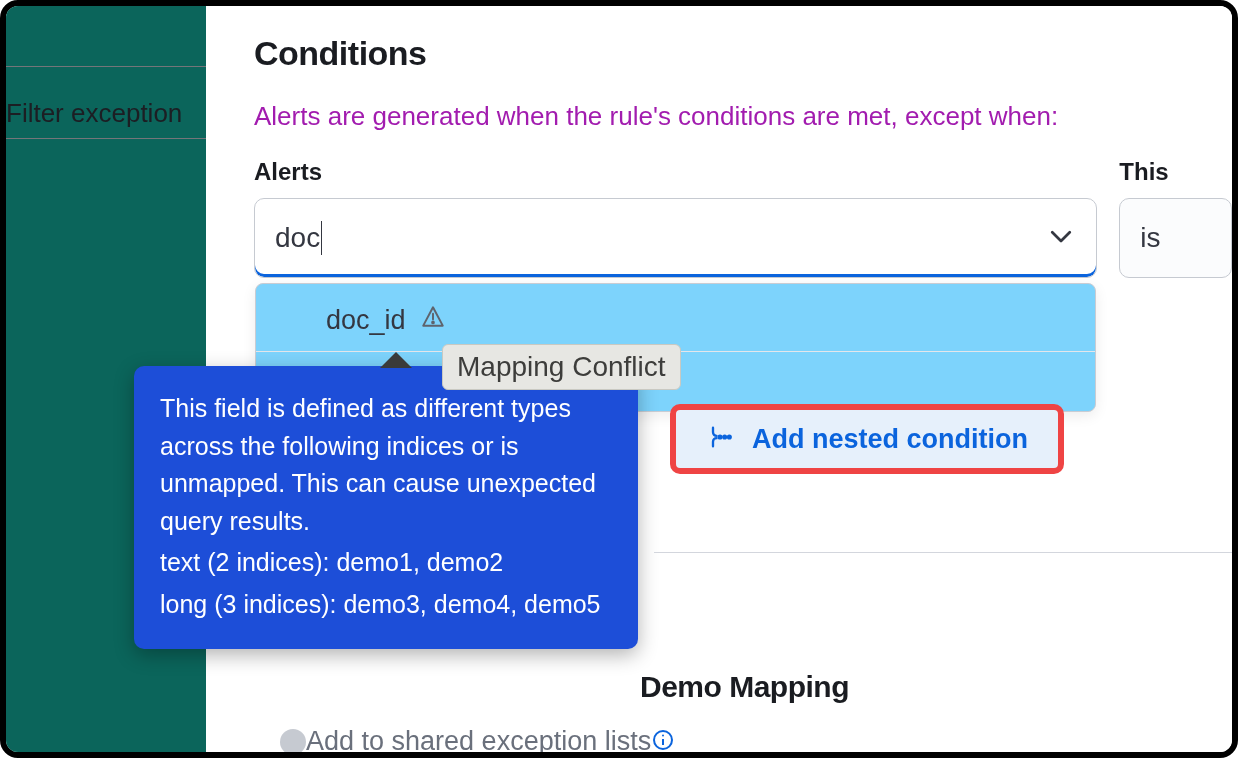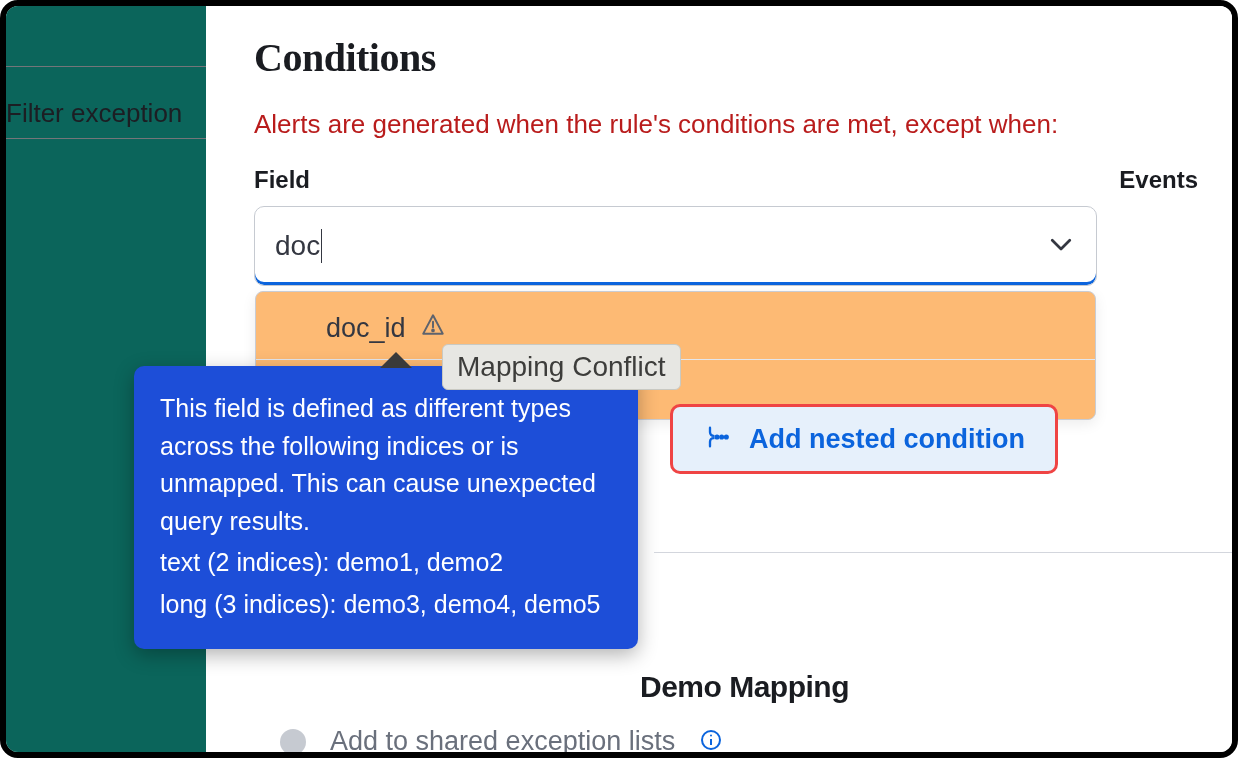--- a/index.html
+++ b/index.html
@@ -55,29 +55,28 @@
   .panel {
     position: absolute;
     left: 200px;
     top: 0;
     right: 0;
     bottom: 0;
     background: #fff;
     padding: 28px 0 0 48px;
   }
   .title {
-    font-size: 40px;
+    font-size: 34px;
     font-weight: 700;
     letter-spacing: -0.5px;
-    font-family: Liberation Serif, serif;
   }
   .subtitle {
     margin-top: 28px;
     font-size: 26px;
-    color: #b91c1c;
+    color: #a21caf;
   }
   .row {
     display: flex;
     gap: 22px;
     margin-top: 26px;
   }
   .field-col {
     width: 898px;
   }
   .op-col {
@@ -121,21 +120,21 @@
   .chevron {
     margin-left: auto;
   }
   .chevron svg { width: 30px; height: 30px; }
 
   .dropdown {
     position: absolute;
     left: 0;
     top: 84px;
     width: 100%;
-    background: #fdba74;
+    background: #7dd3fc;
     border: 1px solid #c9ccd3;
     border-radius: 8px;
     box-shadow: 0 4px 14px rgba(0,0,0,0.08);
     padding: 6px 0 0 0;
   }
   .dd-item {
     display: flex;
     align-items: center;
     gap: 14px;
     padding: 14px 26px 14px 70px;
@@ -185,21 +184,21 @@
     z-index: 50;
   }
 
   .nested-btn {
     position: absolute;
     left: 664px;
     top: 398px;
     height: 70px;
     padding: 0 30px;
     background: #e6f0fb;
-    border: 3px solid #ef4444;
+    border: 6px solid #ef4444;
     border-radius: 10px;
     display: flex;
     align-items: center;
     gap: 18px;
     cursor: pointer;
   }
   .nested-btn-text {
     color: #0b64dd;
     font-size: 27px;
     font-weight: 600;
@@ -220,21 +219,21 @@
     top: 664px;
   }
   .lower-title {
     font-size: 30px;
     font-weight: 700;
     letter-spacing: -0.5px;
   }
   .radio-row {
     display: flex;
     align-items: center;
-    gap: 24px;
+    gap: 0;
     margin-top: 16px;
     position: absolute;
     left: -360px;
     top: 40px;
   }
   .radio-dot {
     width: 26px;
     height: 26px;
     border-radius: 50%;
     background: #c6cad1;
@@ -258,21 +257,21 @@
   </div>
   <div class="overlay"></div>
 
   <div class="panel">
 
     <div class="title">Conditions</div>
     <div class="subtitle">Alerts are generated when the rule's conditions are met, except when:</div>
 
     <div class="row">
       <div class="field-col">
-        <div class="col-label">Field</div>
+        <div class="col-label">Alerts</div>
 
         <div class="combo focused">
           <div class="combo-text">
             <span>doc</span>
               <span class="caret"></span>
           </div>
           <span class="chevron">
             <svg viewBox="0 0 24 24" fill="none" stroke="#343741" stroke-width="2.2" stroke-linecap="round" stroke-linejoin="round">
                 <polyline points="5 9 12 16 19 9"></polyline>
               </svg>
@@ -291,21 +290,26 @@
             </div>
             <div class="dd-divider"></div>
             <div class="dd-item">
               <span>doc_id.k</span>
             </div>
           </div>
         </div>
       </div>
 
       <div class="op-col">
-        <div class="col-label">Events</div>
+        <div class="col-label">This</div>
+        <div class="combo">
+          <div class="combo-text">
+            <span>is</span>
+          </div>
+        </div>
       </div>
     </div>
 
   </div>
 
   <div class="badge">Mapping Conflict</div>
 
   <div class="tooltip">
     <p>This field is defined as different types across the following indices or is unmapped. This can cause unexpected query results.</p>
     <p>text (2 indices): demo1, demo2</p>

